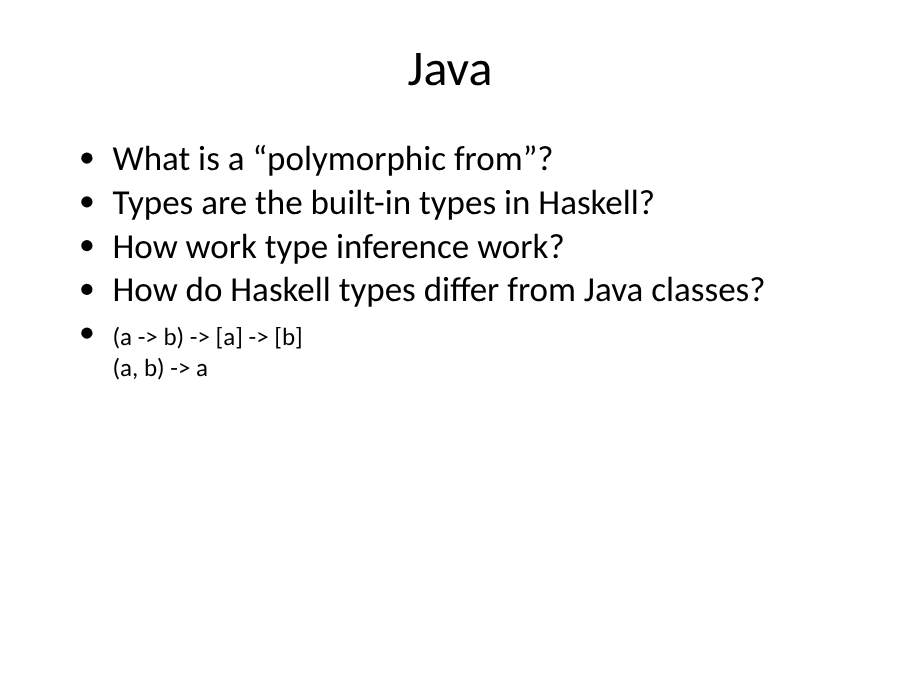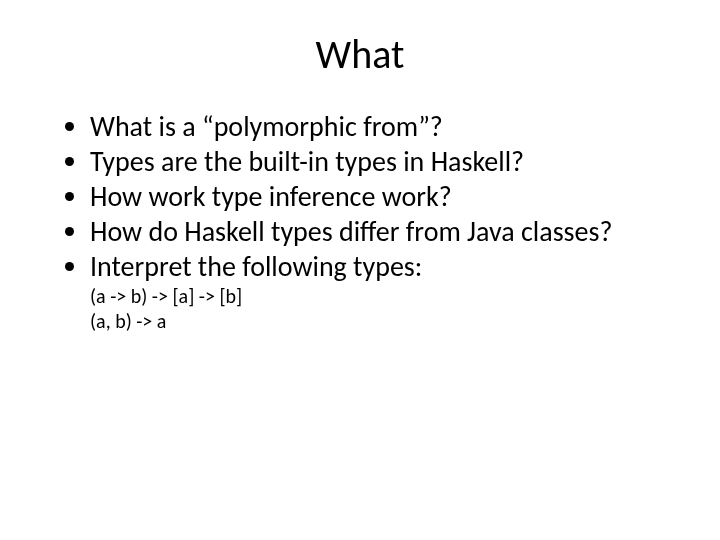--- a/index.html
+++ b/index.html
@@ -38,27 +38,26 @@
   }
   .sublines div {
     font-size: 20px;
     line-height: 1.25;
   }
 </style>
 </head>
 <body>
 
 <div class="slide">
-  <div class="title">What</div>
+  <div class="title">Java</div>
   <ul class="bullets">
     <li>What is a “polymorphic from”?</li>
     <li>Types are the built-in types in Haskell?</li>
     <li>How work type inference work?</li>
     <li>How do Haskell types differ from Java classes?</li>
     <li>
-      <span>Interpret the following types:</span>
       <div class="sublines">
         <div>(a -&gt; b) -&gt; [a] -&gt; [b]</div>
         <div>(a, b) -&gt; a</div>
       </div>
     </li>
   </ul>
 </div>
 
 </body></html>

